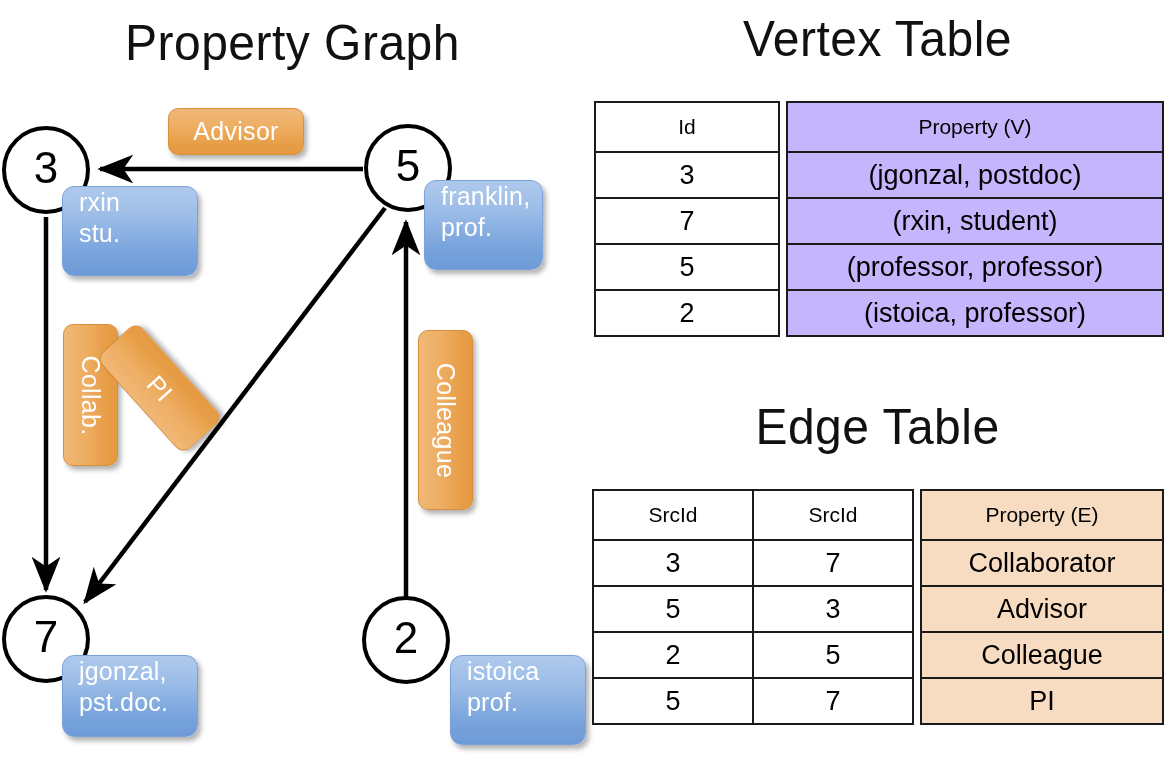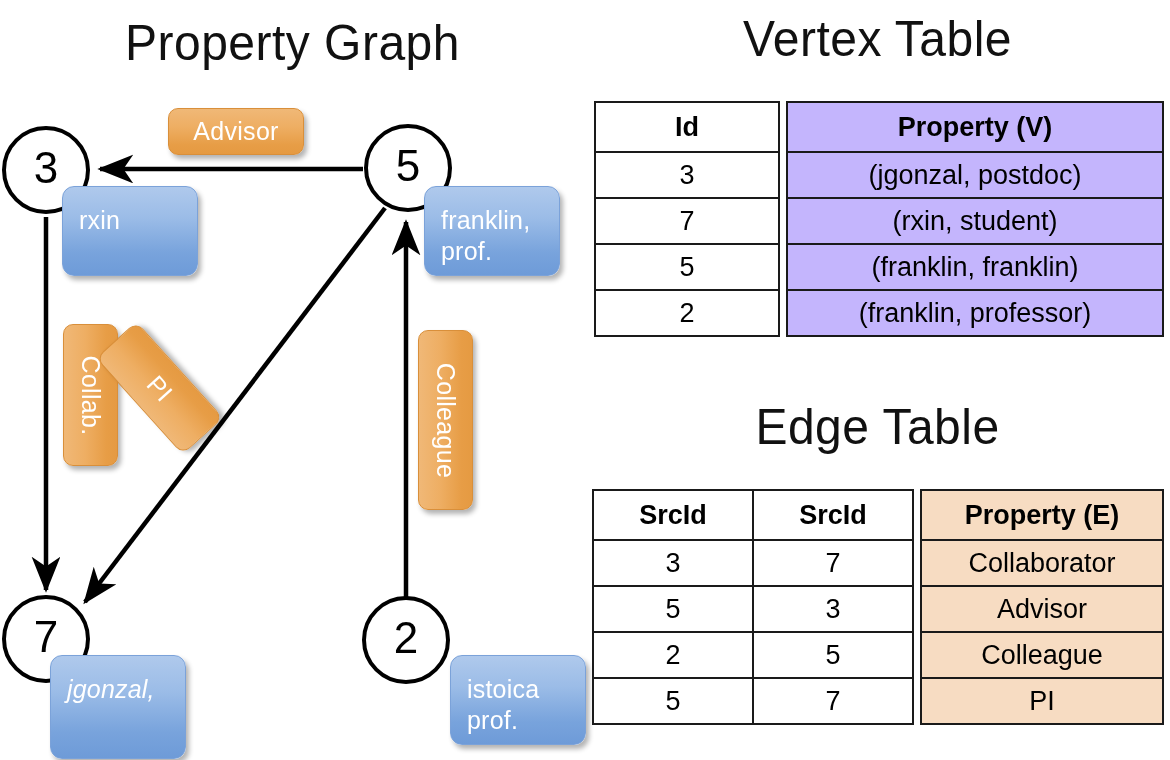--- a/index.html
+++ b/index.html
@@ -39,21 +39,21 @@
 
   
   .vbox{
     position:absolute;box-sizing:border-box;
     border-radius:12px;
     border:1px solid #7ba2d9;
     background:linear-gradient(to bottom,#afc9ec 0%,#9bbce7 35%,#78a3dc 75%,#6e9bd8 100%);
     box-shadow:3px 4px 5px rgba(0,0,0,0.30);
     color:#ffffff;
     font-size:25px;font-weight:300;line-height:1.25;
-    padding:18px 0 0 16px;
+    padding:0 0 0 16px;
     letter-spacing:0.2px;
   }
 
   
   .ebox{
     position:absolute;box-sizing:border-box;
     border-radius:10px;
     border:1px solid #d98f3a;
     background:linear-gradient(to bottom,#f0b877 0%,#eeae63 40%,#e79d46 80%,#e59a42 100%);
     box-shadow:3px 4px 5px rgba(0,0,0,0.30);
@@ -72,21 +72,21 @@
   .tbl td,.tbl th{
     border:2px solid #1a1a1a;
     text-align:center;
     font-weight:300;
     font-size:27px;
     color:#000;
     padding:0;
     height:46px;
     box-sizing:border-box;
   }
-  .tbl .hdr{font-weight:700;font-size:27px;height:50px;}
+  .tbl .hdr{font-weight:400;font-size:21px;height:50px;}
   .fill-blue td,.fill-blue th{background:#c4b5fd;}
   .fill-peach td,.fill-peach th{background:#f7dcc2;}
   .white td,.white th{background:#ffffff;}
 
   
   #vt-id{left:594px;top:101px;width:186px;}
   #vt-prop{left:786px;top:101px;width:378px;}
   
   #et-ids{left:592px;top:489px;width:322px;}
   #et-ids td,#et-ids th{width:153px;}
@@ -125,29 +125,31 @@
   </div>
   <div class="node" style="left:2px;top:595px;width:88px;height:88px;">
     <span>7</span>
   </div>
   <div class="node" style="left:362px;top:596px;width:88px;height:88px;">
     <span>2</span>
   </div>
 
   <div class="vbox" style="left:62px;top:186px;width:136px;height:90px;">
     <div>rxin</div>
-  </div>
-
-  <div class="vbox" style="left:424px;top:186px;width:136px;height:90px;">
+    <div>stu.</div>
+  </div>
+
+  <div class="vbox" style="left:424px;top:180px;width:119px;height:90px;">
     <div>franklin,</div>
     <div>prof.</div>
   </div>
 
-  <div class="vbox" style="left:50px;top:655px;width:136px;height:104px;font-style:italic;">
+  <div class="vbox" style="left:62px;top:655px;width:136px;height:82px;">
     <div>jgonzal,</div>
+    <div>pst.doc.</div>
   </div>
 
   <div class="vbox" style="left:424px;top:655px;width:136px;height:90px;margin-left:26px;">
     <div>istoica</div>
     <div>prof.</div>
   </div>
 
   <div class="ebox" style="left:168px;top:108px;width:136px;height:47px;">
     <span>Advisor</span>
   </div>
@@ -189,24 +191,24 @@
       <tr>
         <th class="hdr">Property (V)</th>
       </tr>
       <tr>
           <td>(jgonzal, postdoc)</td>
         </tr>
       <tr>
           <td>(rxin, student)</td>
         </tr>
       <tr>
-          <td>(franklin, franklin)</td>
-        </tr>
-      <tr>
-          <td>(franklin, professor)</td>
+          <td>(professor, professor)</td>
+        </tr>
+      <tr>
+          <td>(istoica, professor)</td>
         </tr>
     </tbody>
   </table>
 
   <table class="tbl white" id="et-ids">
     <tbody>
       <tr>
         <th class="hdr">SrcId</th>
         <th class="hdr">SrcId</th>
       </tr>

